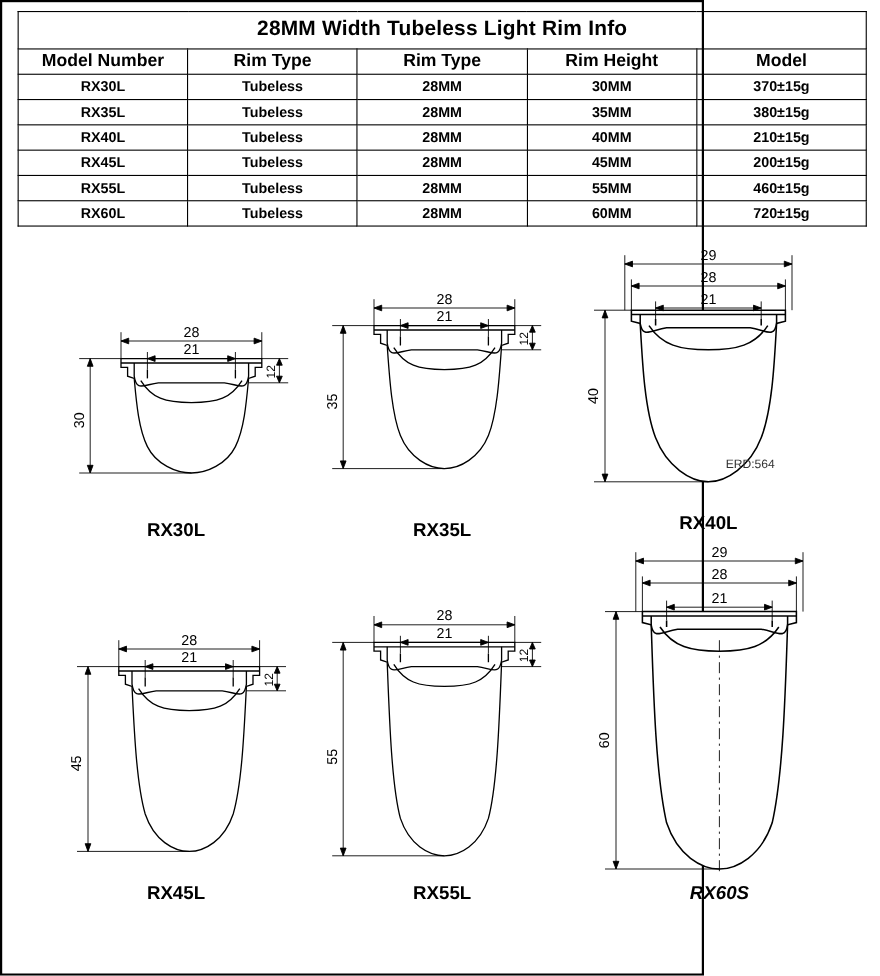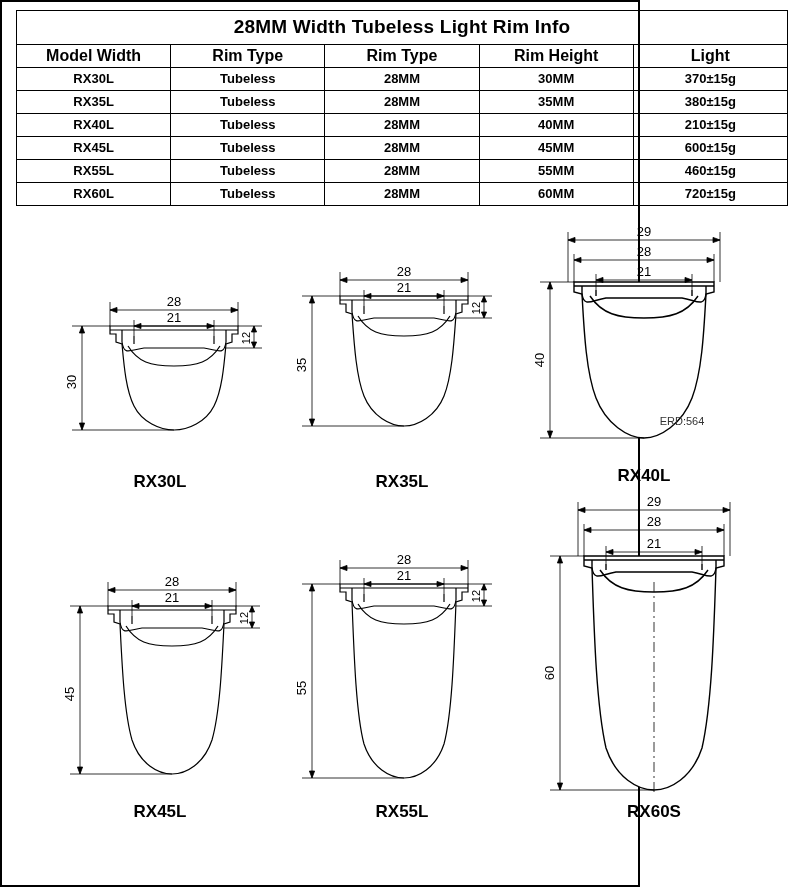--- a/index.html
+++ b/index.html
@@ -91,25 +91,25 @@
 
 <div class="page">
 
   <div class="spec-table-wrap">
     <table class="spec">
       <thead>
         <tr>
           <th class="title-cell" colspan="5">28MM Width Tubeless Light  Rim Info</th>
         </tr>
         <tr class="cols">
-          <th style="width:22%">Model Width</th>
+          <th style="width:22%">Model Number</th>
           <th style="width:19%">Rim Type</th>
           <th style="width:19%">Rim Type</th>
           <th style="width:20%">Rim Height</th>
-          <th style="width:20%">Light</th>
+          <th style="width:20%">Model</th>
         </tr>
       </thead>
       <tbody>
         <tr>
           <td>RX30L</td>
           <td>Tubeless</td>
           <td>28MM</td>
           <td>30MM</td>
           <td>370±15g</td>
         </tr>
@@ -125,21 +125,21 @@
           <td>Tubeless</td>
           <td>28MM</td>
           <td>40MM</td>
           <td>210±15g</td>
         </tr>
         <tr>
           <td>RX45L</td>
           <td>Tubeless</td>
           <td>28MM</td>
           <td>45MM</td>
-          <td>600±15g</td>
+          <td>200±15g</td>
         </tr>
         <tr>
           <td>RX55L</td>
           <td>Tubeless</td>
           <td>28MM</td>
           <td>55MM</td>
           <td>460±15g</td>
         </tr>
         <tr>
           <td>RX60L</td>
@@ -402,17 +402,17 @@
           <path d="M8,66 L42,66 M8,300 L112,300"></path>
           <path d="M18,66 L18,300"></path>
           <path d="M18,66 l-2.6,7 h5.2 z" fill="#000"></path>
           <path d="M18,300 l-2.6,-7 h5.2 z" fill="#000"></path>
         </g>
         <text class="dimtext" x="112" y="16" text-anchor="middle">29</text>
         <text class="dimtext" x="112" y="36" text-anchor="middle">28</text>
         <text class="dimtext" x="112" y="58" text-anchor="middle">21</text>
         <text class="dimtext" x="12" y="183" text-anchor="middle" transform="rotate(-90 12 183)">60</text>
       </svg>
-      <div class="cell-label" style="width:224px;">RX60S</div>
+      <div class="cell-label" style="width:224px;font-style:italic;">RX60S</div>
     </div>
 
   </div>
 </div>
 
 </body></html>

